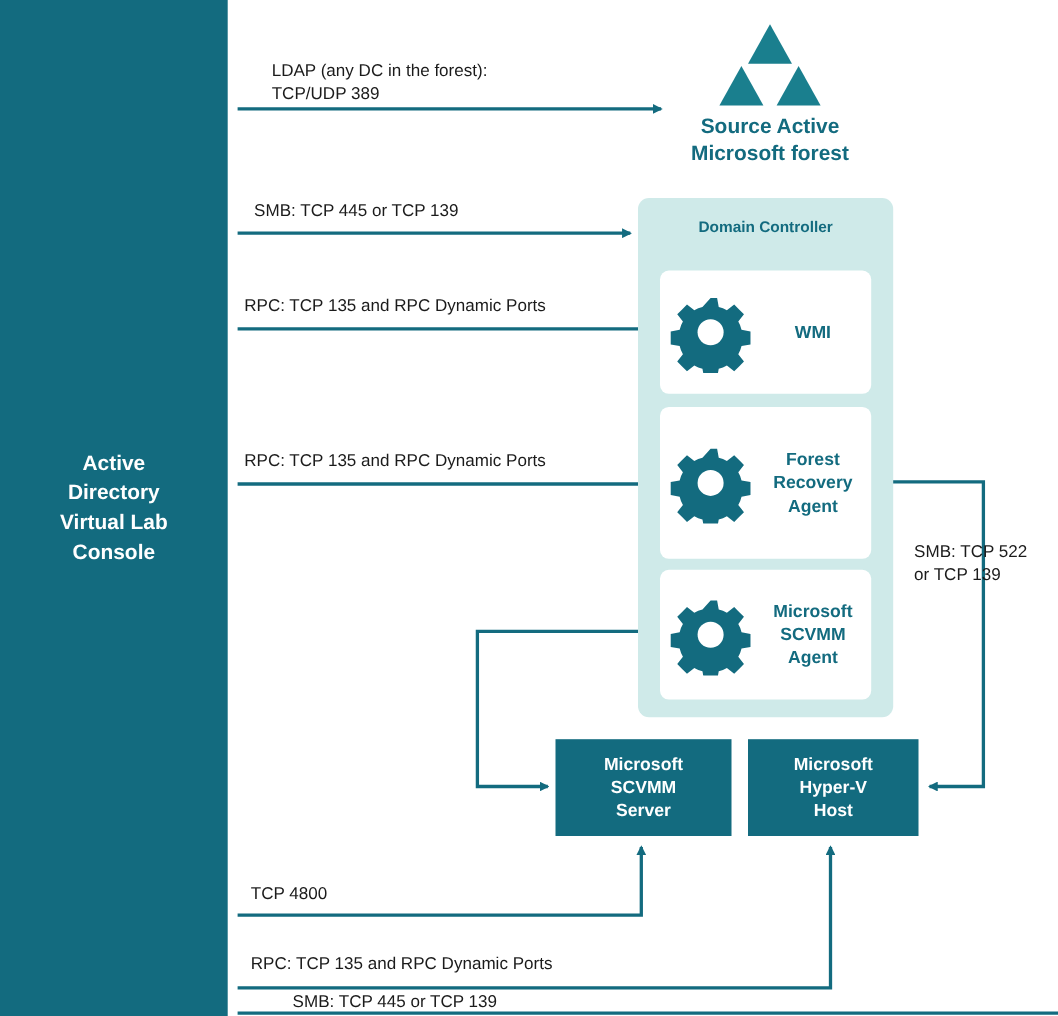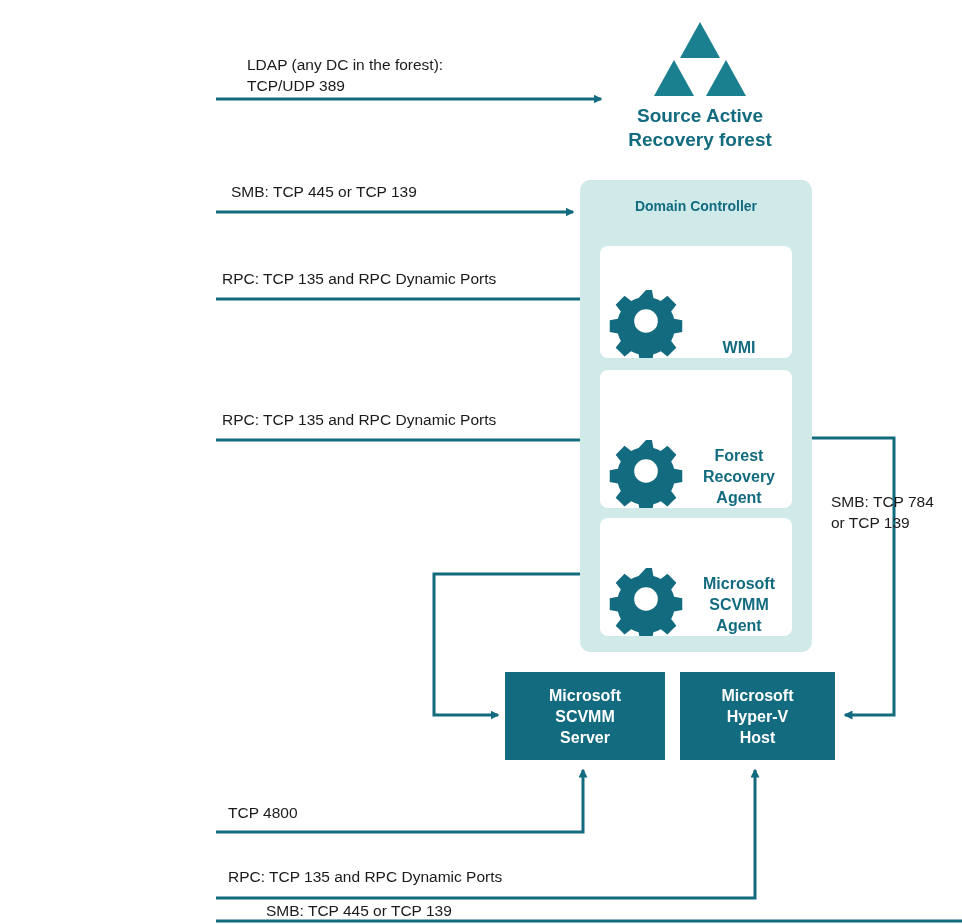--- a/index.html
+++ b/index.html
@@ -73,21 +73,21 @@
     font-weight: bold;
     font-size: 14px;
   }
   .service-card {
     position: absolute;
     left: 600px;
     width: 192px;
     background: #ffffff;
     border-radius: 8px;
     display: flex;
-    align-items: flex-end;
+    align-items: center;
   }
   .service-card .gear-wrap {
     width: 92px;
     flex: 0 0 92px;
     display: flex;
     align-items: center;
     justify-content: center;
   }
   .service-card .svc-label {
     color: #136b7f;
@@ -135,20 +135,26 @@
     width: 962px;
     height: 924px;
     pointer-events: none;
   }
 </style>
 </head>
 <body>
 
 <div id="canvas">
 
+  <div class="console-panel">
+    <div class="console-label">Active
+Directory
+Virtual Lab
+Console</div>
+  </div>
 
   <svg class="wires" viewBox="0 0 962 924">
     <defs>
       <marker id="arrow" markerWidth="9" markerHeight="9" refX="7.5" refY="4.5" orient="auto" markerUnits="userSpaceOnUse">
         <path d="M0,0 L9,4.5 L0,9 z" fill="#136b7f"></path>
       </marker>
     </defs>
     <g stroke="#136b7f" stroke-width="3" fill="none">
 
       <path d="M216,99 L601,99" marker-end="url(#arrow)"></path>
@@ -171,21 +177,21 @@
     </g>
   </svg>
 
   <div class="forest-group">
     <svg width="120" height="82" viewBox="0 0 120 82" style="display:block;margin:0 auto;">
       <polygon points="60,4 80,40 40,40" fill="#1a7f8e"></polygon>
       <polygon points="34,42 54,78 14,78" fill="#1a7f8e"></polygon>
       <polygon points="86,42 106,78 66,78" fill="#1a7f8e"></polygon>
     </svg>
     <div class="forest-label">Source Active
-Recovery forest</div>
+Microsoft forest</div>
   </div>
 
   <div class="dc-box"></div>
   <div class="dc-title">Domain Controller</div>
 
   <div class="service-card" id="card-wmi">
     <span class="gear-wrap">
       <svg width="74" height="74" viewBox="0 0 100 100">
         <path fill="#136b7f" d="M50 8 l8 0 2 11 a33 33 0 0 1 10 4 l9-7 6 6 6 6 -7 9 a33 33 0 0 1 4 10 l11 2 0 8 0 8 -11 2 a33 33 0 0 1 -4 10 l7 9 -6 6 -6 6 -9-7 a33 33 0 0 1 -10 4 l-2 11 -8 0 -8 0 -2-11 a33 33 0 0 1 -10-4 l-9 7 -6-6 -6-6 7-9 a33 33 0 0 1 -4-10 l-11-2 0-8 0-8 11-2 a33 33 0 0 1 4-10 l-7-9 6-6 6-6 9 7 a33 33 0 0 1 10-4 z"></path>
         <circle cx="50" cy="50" r="16" fill="#ffffff"></circle>
@@ -223,19 +229,19 @@
 Server</div>
   <div class="server-box" id="box-hyperv-host">Microsoft
 Hyper-V
 Host</div>
 
   <div class="conn-label" style="left:231px; top:54px;margin-left:16px;">LDAP (any DC in the forest):
 TCP/UDP 389</div>
   <div class="conn-label" style="left:231px; top:181px;">SMB: TCP 445 or TCP 139</div>
   <div class="conn-label" style="left:222px; top:268px;">RPC: TCP 135 and RPC Dynamic Ports</div>
   <div class="conn-label" style="left:222px; top:409px;">RPC: TCP 135 and RPC Dynamic Ports</div>
-  <div class="conn-label" style="left:831px; top:491px;">SMB: TCP 784
+  <div class="conn-label" style="left:831px; top:491px;">SMB: TCP 522
 or TCP 139</div>
   <div class="conn-label" style="left:228px; top:802px;">TCP 4800</div>
   <div class="conn-label" style="left:228px; top:866px;">RPC: TCP 135 and RPC Dynamic Ports</div>
   <div class="conn-label" style="left:266px; top:900px;">SMB: TCP 445 or TCP 139</div>
 
 </div>
 
 </body></html>

